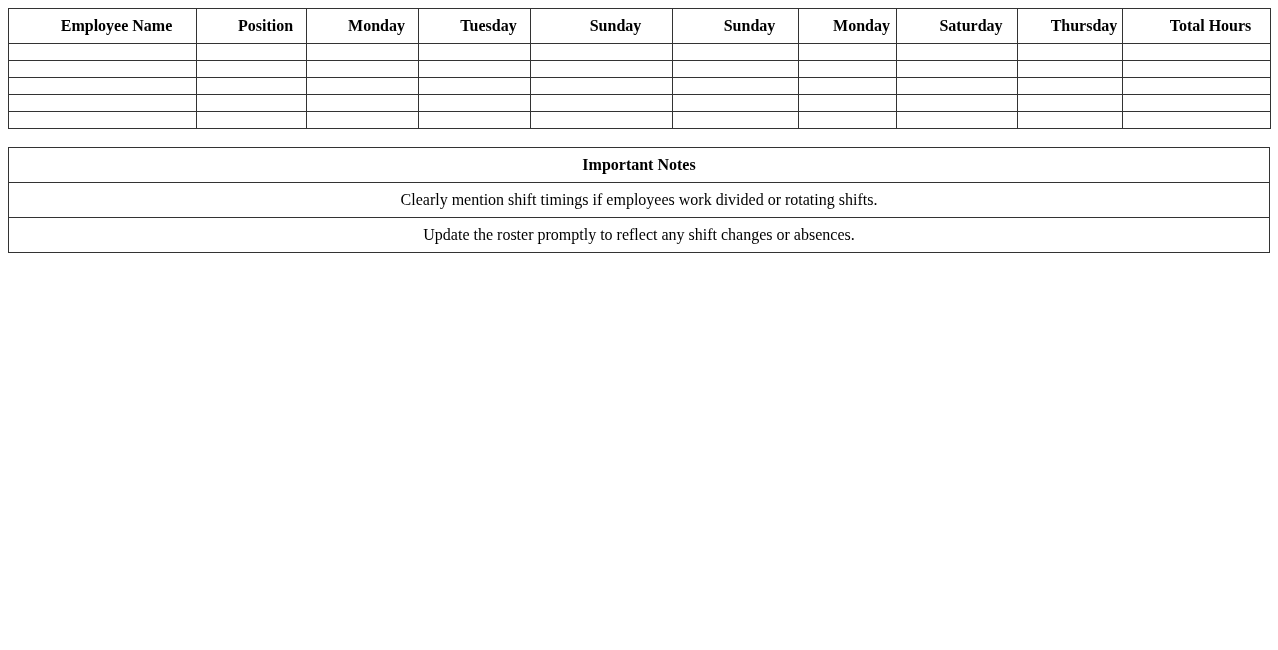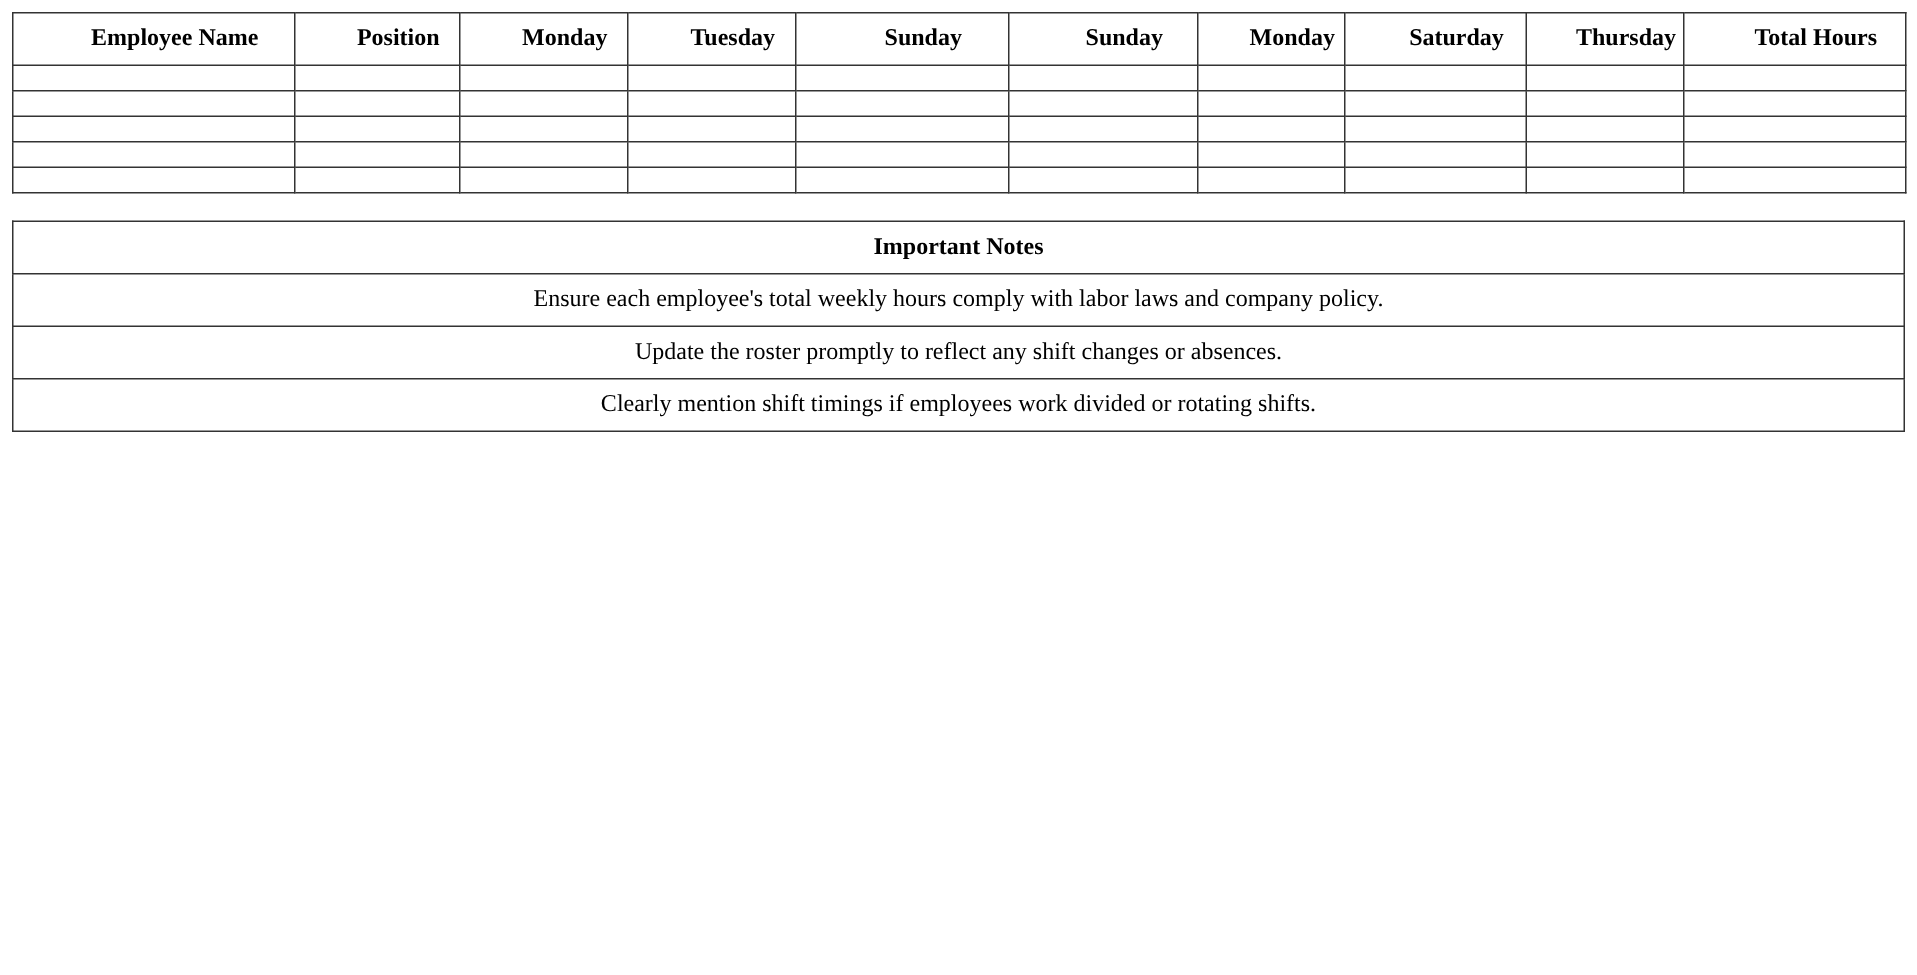--- a/index.html
+++ b/index.html
@@ -108,22 +108,19 @@
 </table>
 
 <table id="notes">
   <thead>
     <tr>
       <th>Important Notes</th>
     </tr>
   </thead>
   <tbody>
     <tr>
-        <td>Ensure each employee's total weekly hours comply with labor laws and company policy.</td>
+        <td>Clearly mention shift timings if employees work divided or rotating shifts.</td>
       </tr>
     <tr>
         <td>Update the roster promptly to reflect any shift changes or absences.</td>
-      </tr>
-    <tr>
-        <td>Clearly mention shift timings if employees work divided or rotating shifts.</td>
       </tr>
   </tbody>
 </table>
 
 </body></html>

